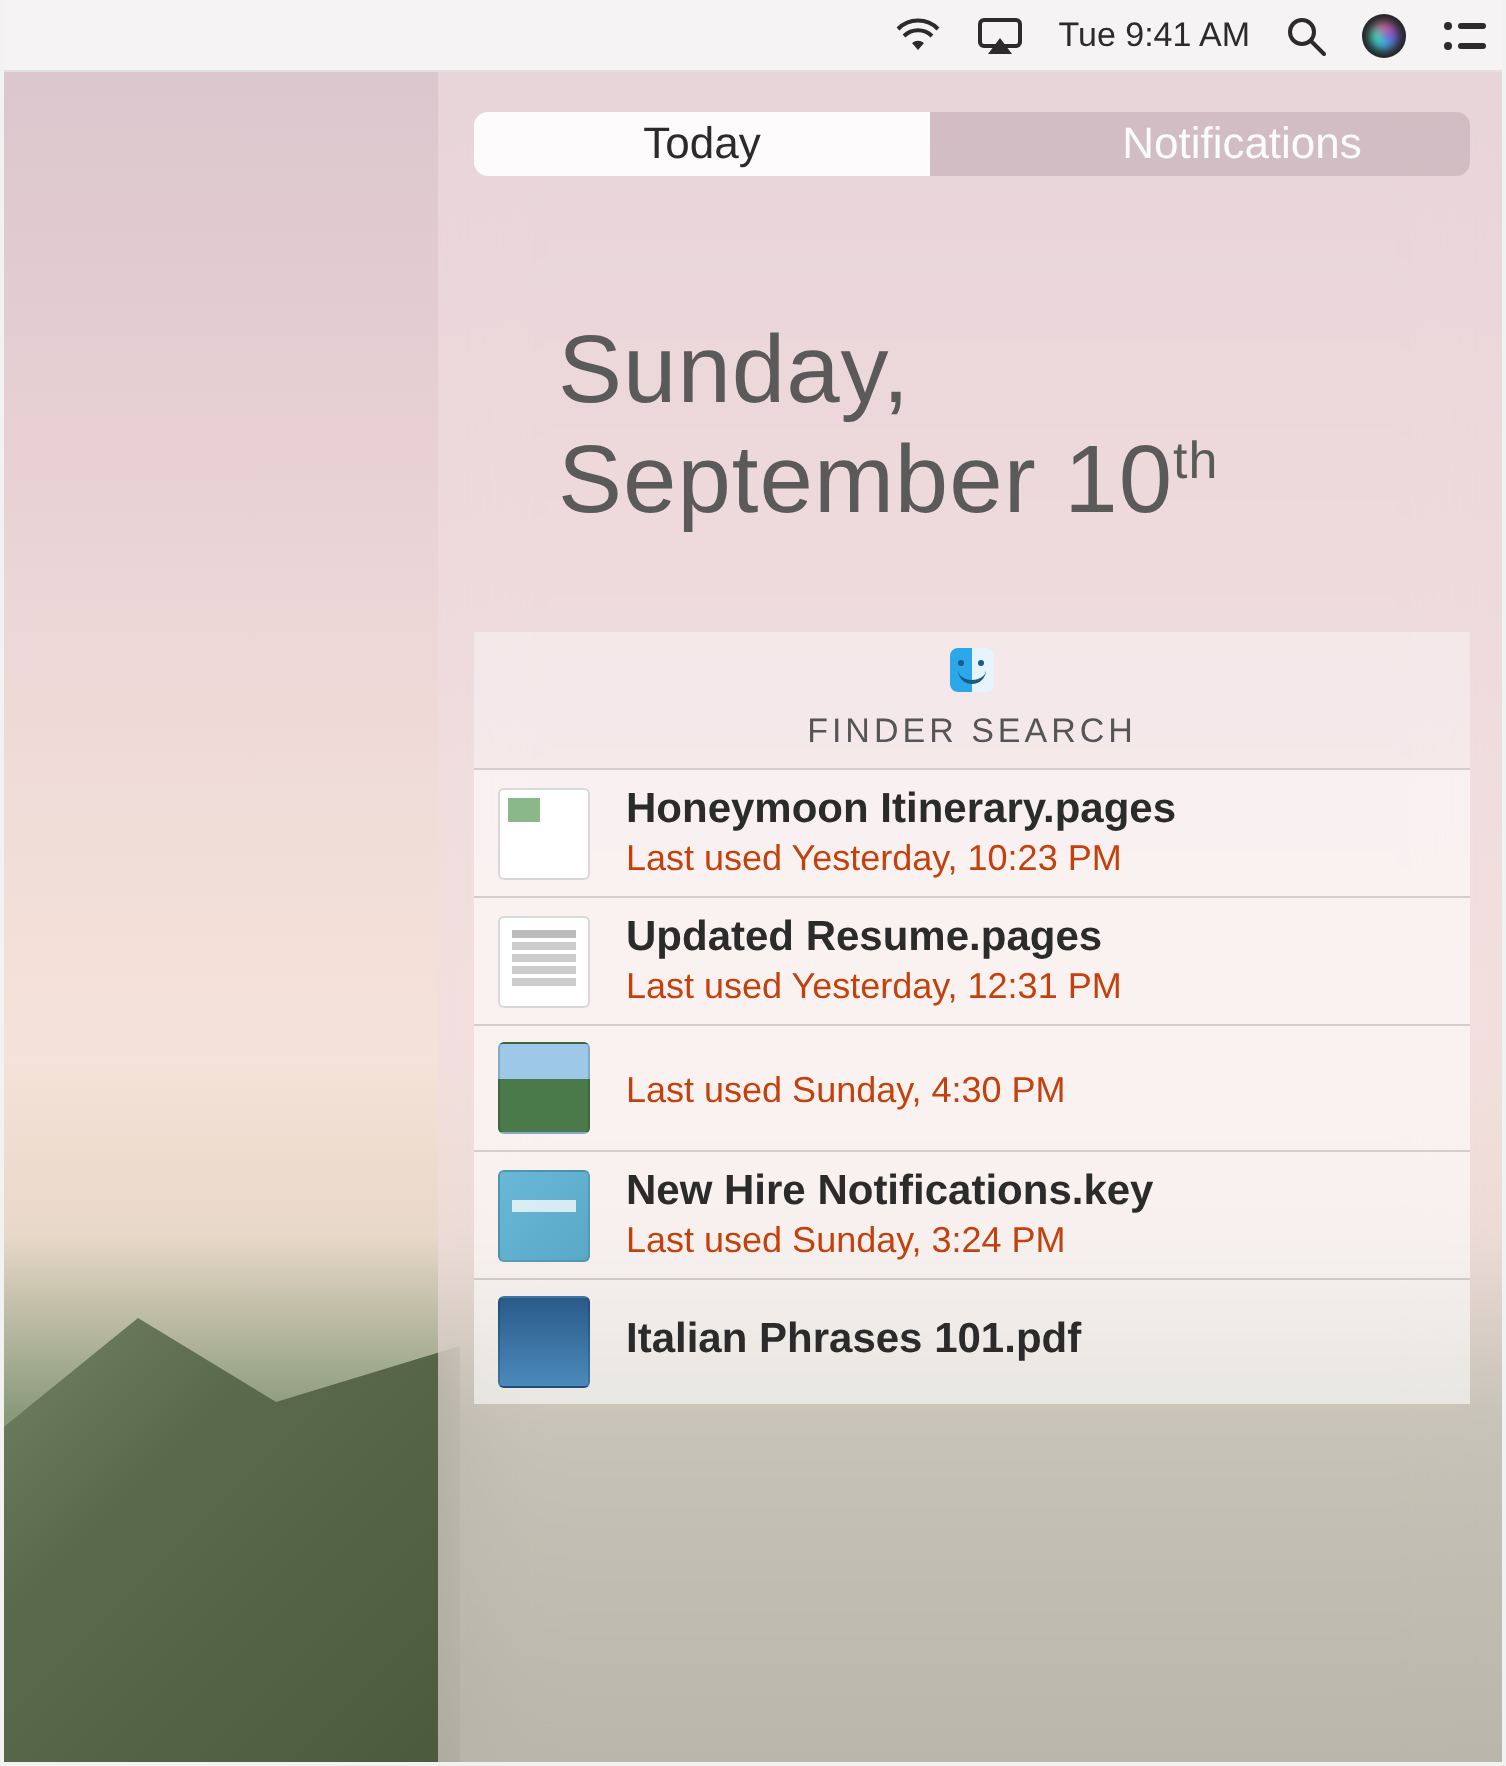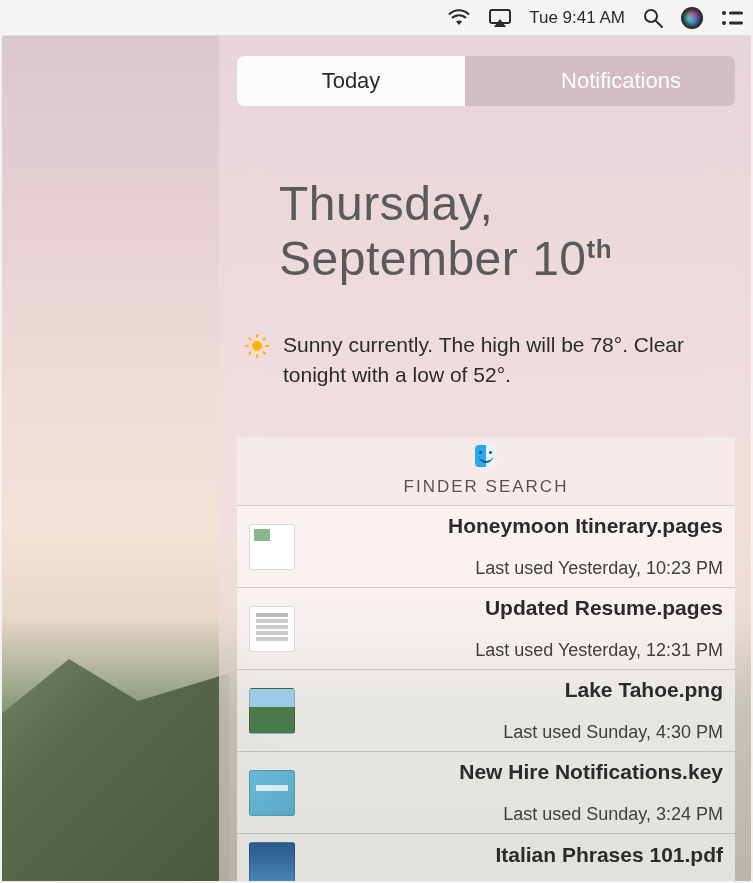--- a/index.html
+++ b/index.html
@@ -65,21 +65,21 @@
     top: 36px;
     right: 0;
     width: 534px;
     bottom: 0;
     background: rgba(240, 222, 225, 0.6);
     backdrop-filter: blur(20px);
   }
 
   .seg {
     margin: 20px 18px 0 18px;
-    height: 50px;
+    height: 32px;
     border-radius: 7px;
     display: flex;
     overflow: hidden;
   }
   .seg button {
     flex: 1;
     border: none;
     font-size: 22px;
     font-family: inherit;
     cursor: pointer;
@@ -98,21 +98,20 @@
     margin: 70px 40px 0 60px;
     color: #5a5a5a;
     font-weight: 300;
     font-size: 48px;
     line-height: 1.15;
     letter-spacing: 0.5px;
   }
   .date-block .sup {
     font-size: 26px;
     vertical-align: super;
-    font-weight: bold;
   }
 
   .weather {
     display: flex;
     margin: 44px 30px 0 26px;
     gap: 14px;
     align-items: flex-start;
     color: #2b2b2b;
     font-size: 21px;
     line-height: 1.4;
@@ -178,21 +177,21 @@
   }
   .finder-ico::after {
     content: "";
     position: absolute;
     bottom: 4px; left: 4px; right: 4px;
     height: 5px;
     border-bottom: 2px solid #1a5a8a;
     border-radius: 0 0 8px 8px;
   }
 
-  .widget-list { background: rgba(255,255,255,0.35); text-align: right; }
+  .widget-list { background: rgba(255,255,255,0.35); }
   .item {
     display: flex;
     align-items: center;
     gap: 18px;
     padding: 8px 12px;
     border-top: 1px solid rgba(0,0,0,0.15);
     cursor: pointer;
   }
   .thumb {
     width: 46px; height: 46px;
@@ -238,22 +237,22 @@
   .item .name {
     font-size: 21px;
     font-weight: 600;
     color: #2b2b2b;
     white-space: nowrap;
     overflow: hidden;
     text-overflow: ellipsis;
   }
   .item .meta {
     font-size: 18px;
-    color: #404040;
-    margin-top: 20px;
+    color: #c2410c;
+    margin-top: 2px;
   }
 
   .frame-border {
     position: absolute;
     inset: 0;
     border: 2px solid #f2f2f2;
     border-top: none;
     pointer-events: none;
   }
 </style>
@@ -297,36 +296,26 @@
 </div>
 
 <div class="nc">
 
   <div class="seg">
     <button class="active">Today</button>
     <button class="inactive">Notifications</button>
   </div>
 
   <div class="date-block">
-    <div>Thursday,</div>
+    <div>Sunday,</div>
     <div>
       <span>September 10</span><span class="sup">th</span>
     </div>
   </div>
 
-  <div class="weather">
-    <div class="sun-ico">
-      <div class="core"></div>
-      <div class="ray" style="transform:rotate(0deg)"></div>
-      <div class="ray" style="transform:rotate(45deg)"></div>
-      <div class="ray" style="transform:rotate(90deg)"></div>
-      <div class="ray" style="transform:rotate(135deg)"></div>
-    </div>
-    <div>Sunny currently. The high will be 78°.  Clear tonight with a low of 52°.</div>
-  </div>
 
   <div class="widget">
     <div class="widget-header">
       <span class="finder-ico"></span>
       <span>FINDER SEARCH</span>
     </div>
     <div class="widget-list">
       <div class="item">
         <div class="thumb itin"></div>
         <div class="txt">
@@ -337,21 +326,20 @@
       <div class="item">
         <div class="thumb doc"></div>
         <div class="txt">
           <div class="name">Updated Resume.pages</div>
           <div class="meta">Last used Yesterday, 12:31 PM</div>
         </div>
       </div>
       <div class="item">
         <div class="thumb photo"></div>
         <div class="txt">
-          <div class="name">Lake Tahoe.png</div>
           <div class="meta">Last used Sunday, 4:30 PM</div>
         </div>
       </div>
       <div class="item">
         <div class="thumb key"></div>
         <div class="txt">
           <div class="name">New Hire Notifications.key</div>
           <div class="meta">Last used Sunday, 3:24 PM</div>
         </div>
       </div>

